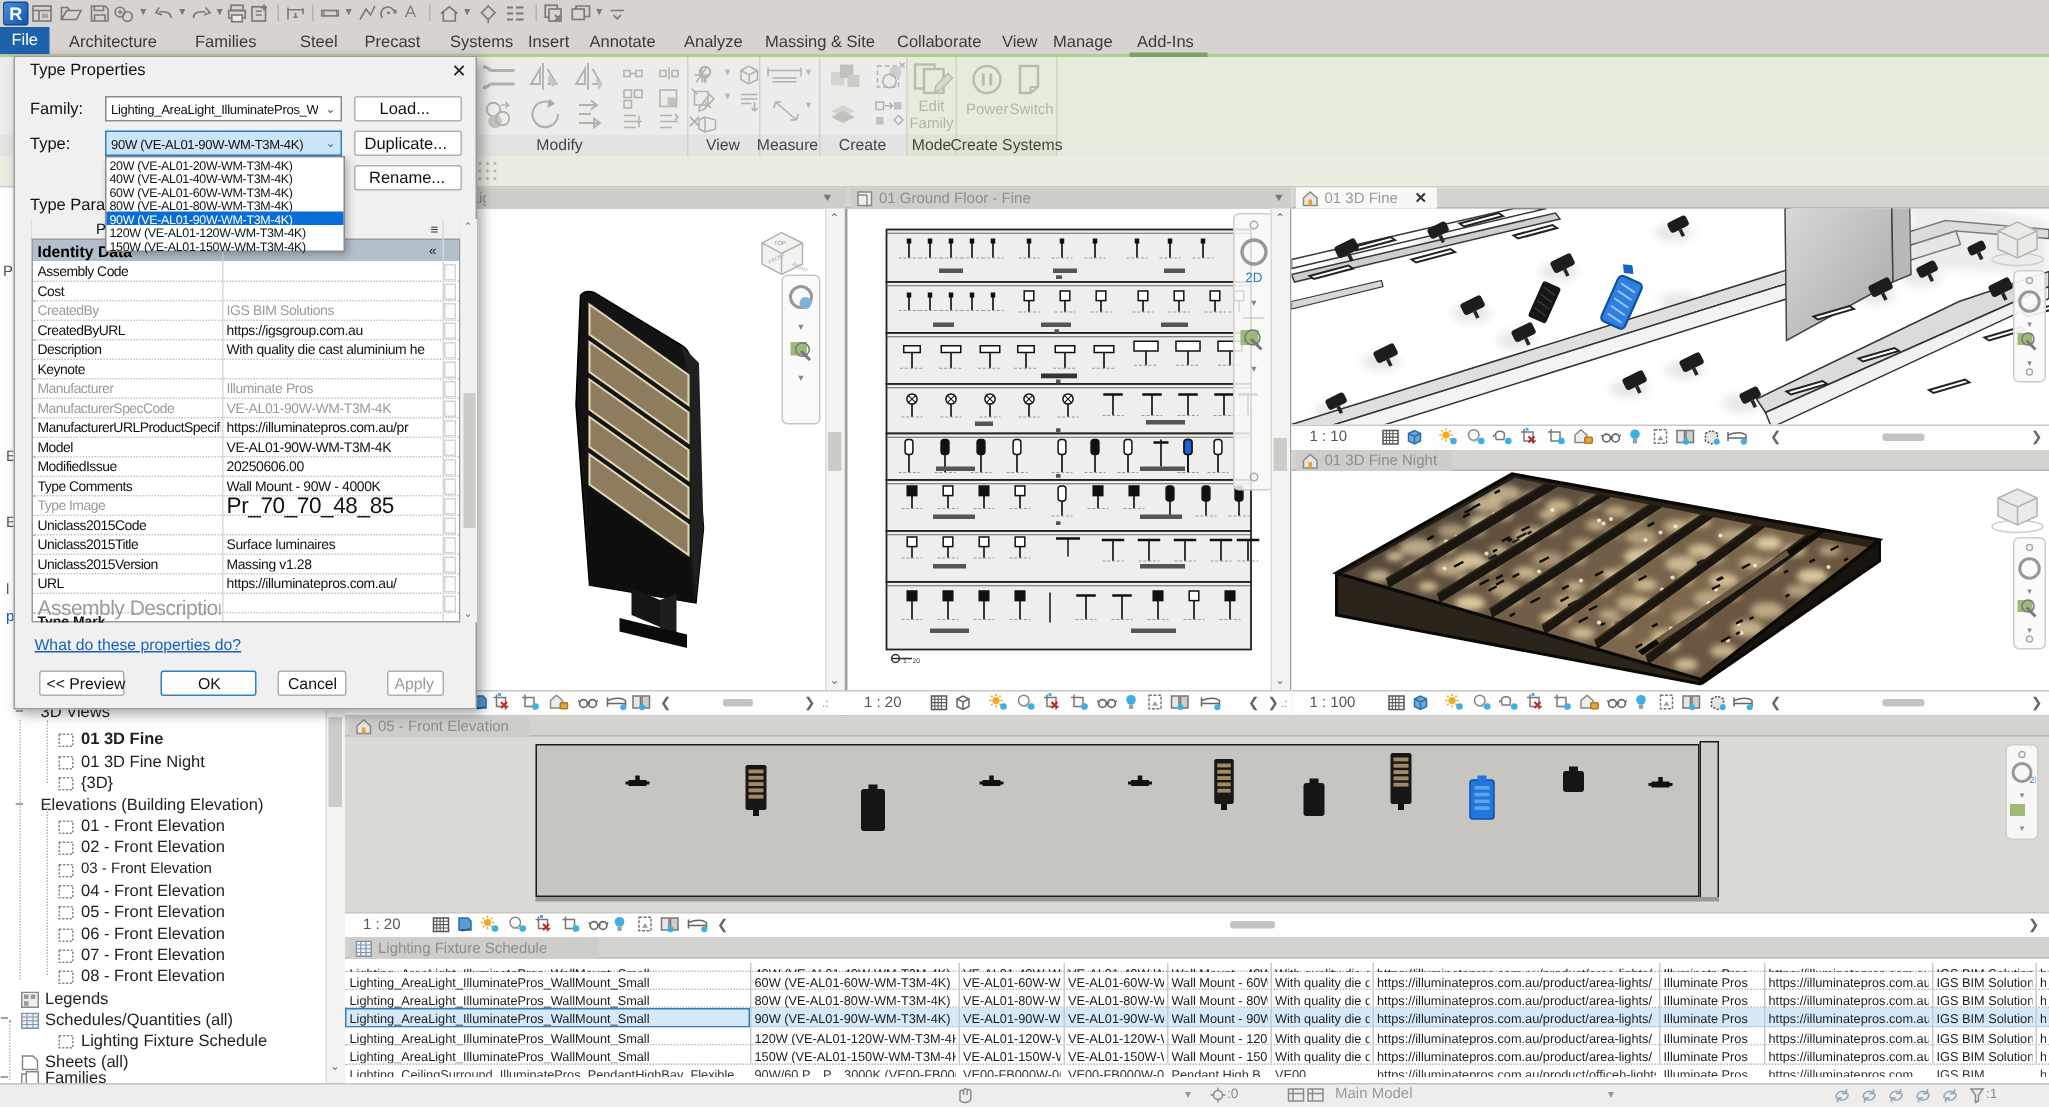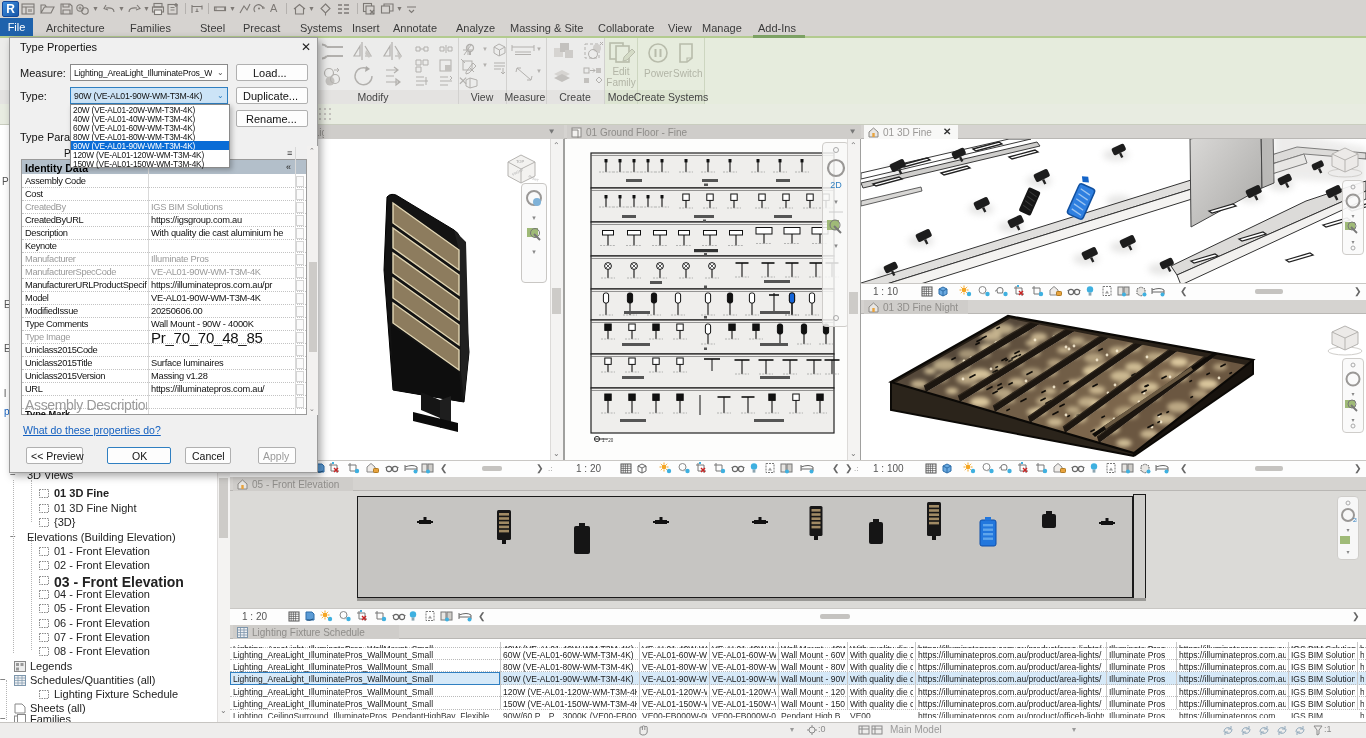--- a/index.html
+++ b/index.html
@@ -1510,21 +1510,21 @@
       <rect x="1.5" y="1.5" width="9" height="8" fill="#fff" stroke="#888" stroke-dasharray="1.5 1"></rect>
     </svg>
     <div class="tb" style="left:54px;top:545px;font-size:11px;color:#222;font-weight:normal">01 - Front Elevation</div>
     <svg class="abs" style="left:38px;top:560px" width="12" height="11">
       <rect x="1.5" y="1.5" width="9" height="8" fill="#fff" stroke="#888" stroke-dasharray="1.5 1"></rect>
     </svg>
     <div class="tb" style="left:54px;top:559px;font-size:11px;color:#222;font-weight:normal">02 - Front Elevation</div>
     <svg class="abs" style="left:38px;top:574.5px" width="12" height="11">
       <rect x="1.5" y="1.5" width="9" height="8" fill="#fff" stroke="#888" stroke-dasharray="1.5 1"></rect>
     </svg>
-    <div class="tb" style="left:54px;top:573.5px;font-size:14px;color:#222;font-weight:bold">03 - Front Elevation</div>
+    <div class="tb" style="left:54px;top:573.5px;font-size:10px;color:#222;font-weight:normal">03 - Front Elevation</div>
     <svg class="abs" style="left:38px;top:589px" width="12" height="11">
       <rect x="1.5" y="1.5" width="9" height="8" fill="#fff" stroke="#888" stroke-dasharray="1.5 1"></rect>
     </svg>
     <div class="tb" style="left:54px;top:588px;font-size:11px;color:#222;font-weight:normal">04 - Front Elevation</div>
     <svg class="abs" style="left:38px;top:603px" width="12" height="11">
       <rect x="1.5" y="1.5" width="9" height="8" fill="#fff" stroke="#888" stroke-dasharray="1.5 1"></rect>
     </svg>
     <div class="tb" style="left:54px;top:602px;font-size:11px;color:#222;font-weight:normal">05 - Front Elevation</div>
     <svg class="abs" style="left:38px;top:617.5px" width="12" height="11">
       <rect x="1.5" y="1.5" width="9" height="8" fill="#fff" stroke="#888" stroke-dasharray="1.5 1"></rect>
@@ -1610,21 +1610,21 @@
 <svg class="abs" style="left:1294px;top:724px" width="13" height="12" fill="none" stroke="#90a8bb">
       <path d="M2 8 a4 4 0 0 1 7 -3 M9 2 v3 h-3 M10 5 a4 4 0 0 1 -7 3 M3 11 v-3 h3"></path>
     </svg>
 <svg class="abs" style="left:1312px;top:724px" width="12" height="12" fill="none" stroke="#8a8a8a">
       <path d="M2 2 h8 L7 6 v4 l-2 1 V6 Z"></path>
     </svg>
 <div class="tb" style="left:1324px;top:724px;font-size:9px;color:#8a8a8a">:1</div>
 <div class="abs" style="left:9px;top:37px;width:309px;height:436px;background:#f0f0f0;border:1px solid #9b9b9b;box-shadow:3px 3px 8px rgba(0,0,0,.35)"></div>
 <div class="tb" style="left:20px;top:41px;font-size:11px;color:#111">Type Properties</div>
 <div class="tb" style="left:301px;top:40px;font-size:12px;color:#222">✕</div>
-<div class="tb" style="left:20px;top:67px;font-size:11px;color:#111">Measure:</div>
+<div class="tb" style="left:20px;top:67px;font-size:11px;color:#111">Family:</div>
 <div class="abs" style="left:70px;top:64px;width:158px;height:17px;background:#fff;border:1px solid #8a8a8a"></div>
 <div class="tb" style="left:74px;top:68px;width:138px;overflow:hidden;font-size:8.7px;letter-spacing:-0.2px;color:#111">Lighting_AreaLight_IlluminatePros_Wall</div>
 <div class="tb" style="left:217px;top:68px;font-size:8px;color:#555">⌄</div>
 <div class="abs" style="left:236px;top:64px;width:72px;height:17px;background:#fdfdfd;border:1px solid #b0b0b0;border-radius:2px"></div>
 <div class="tb" style="left:253px;top:67px;font-size:11px;color:#111">Load...</div>
 <div class="tb" style="left:20px;top:90px;font-size:11px;color:#111">Type:</div>
 <div class="abs" style="left:70px;top:87px;width:158px;height:17px;background:#cce4f7;border:1px solid #2f7fc1"></div>
 <div class="tb" style="left:74px;top:91px;width:136px;overflow:hidden;font-size:8.7px;letter-spacing:-0.2px;color:#111">90W (VE-AL01-90W-WM-T3M-4K)</div>
 <div class="tb" style="left:217px;top:91px;font-size:8px;color:#2f7fc1">⌄</div>
 <div class="abs" style="left:236px;top:87px;width:72px;height:17px;background:#fdfdfd;border:1px solid #b0b0b0;border-radius:2px"></div>

